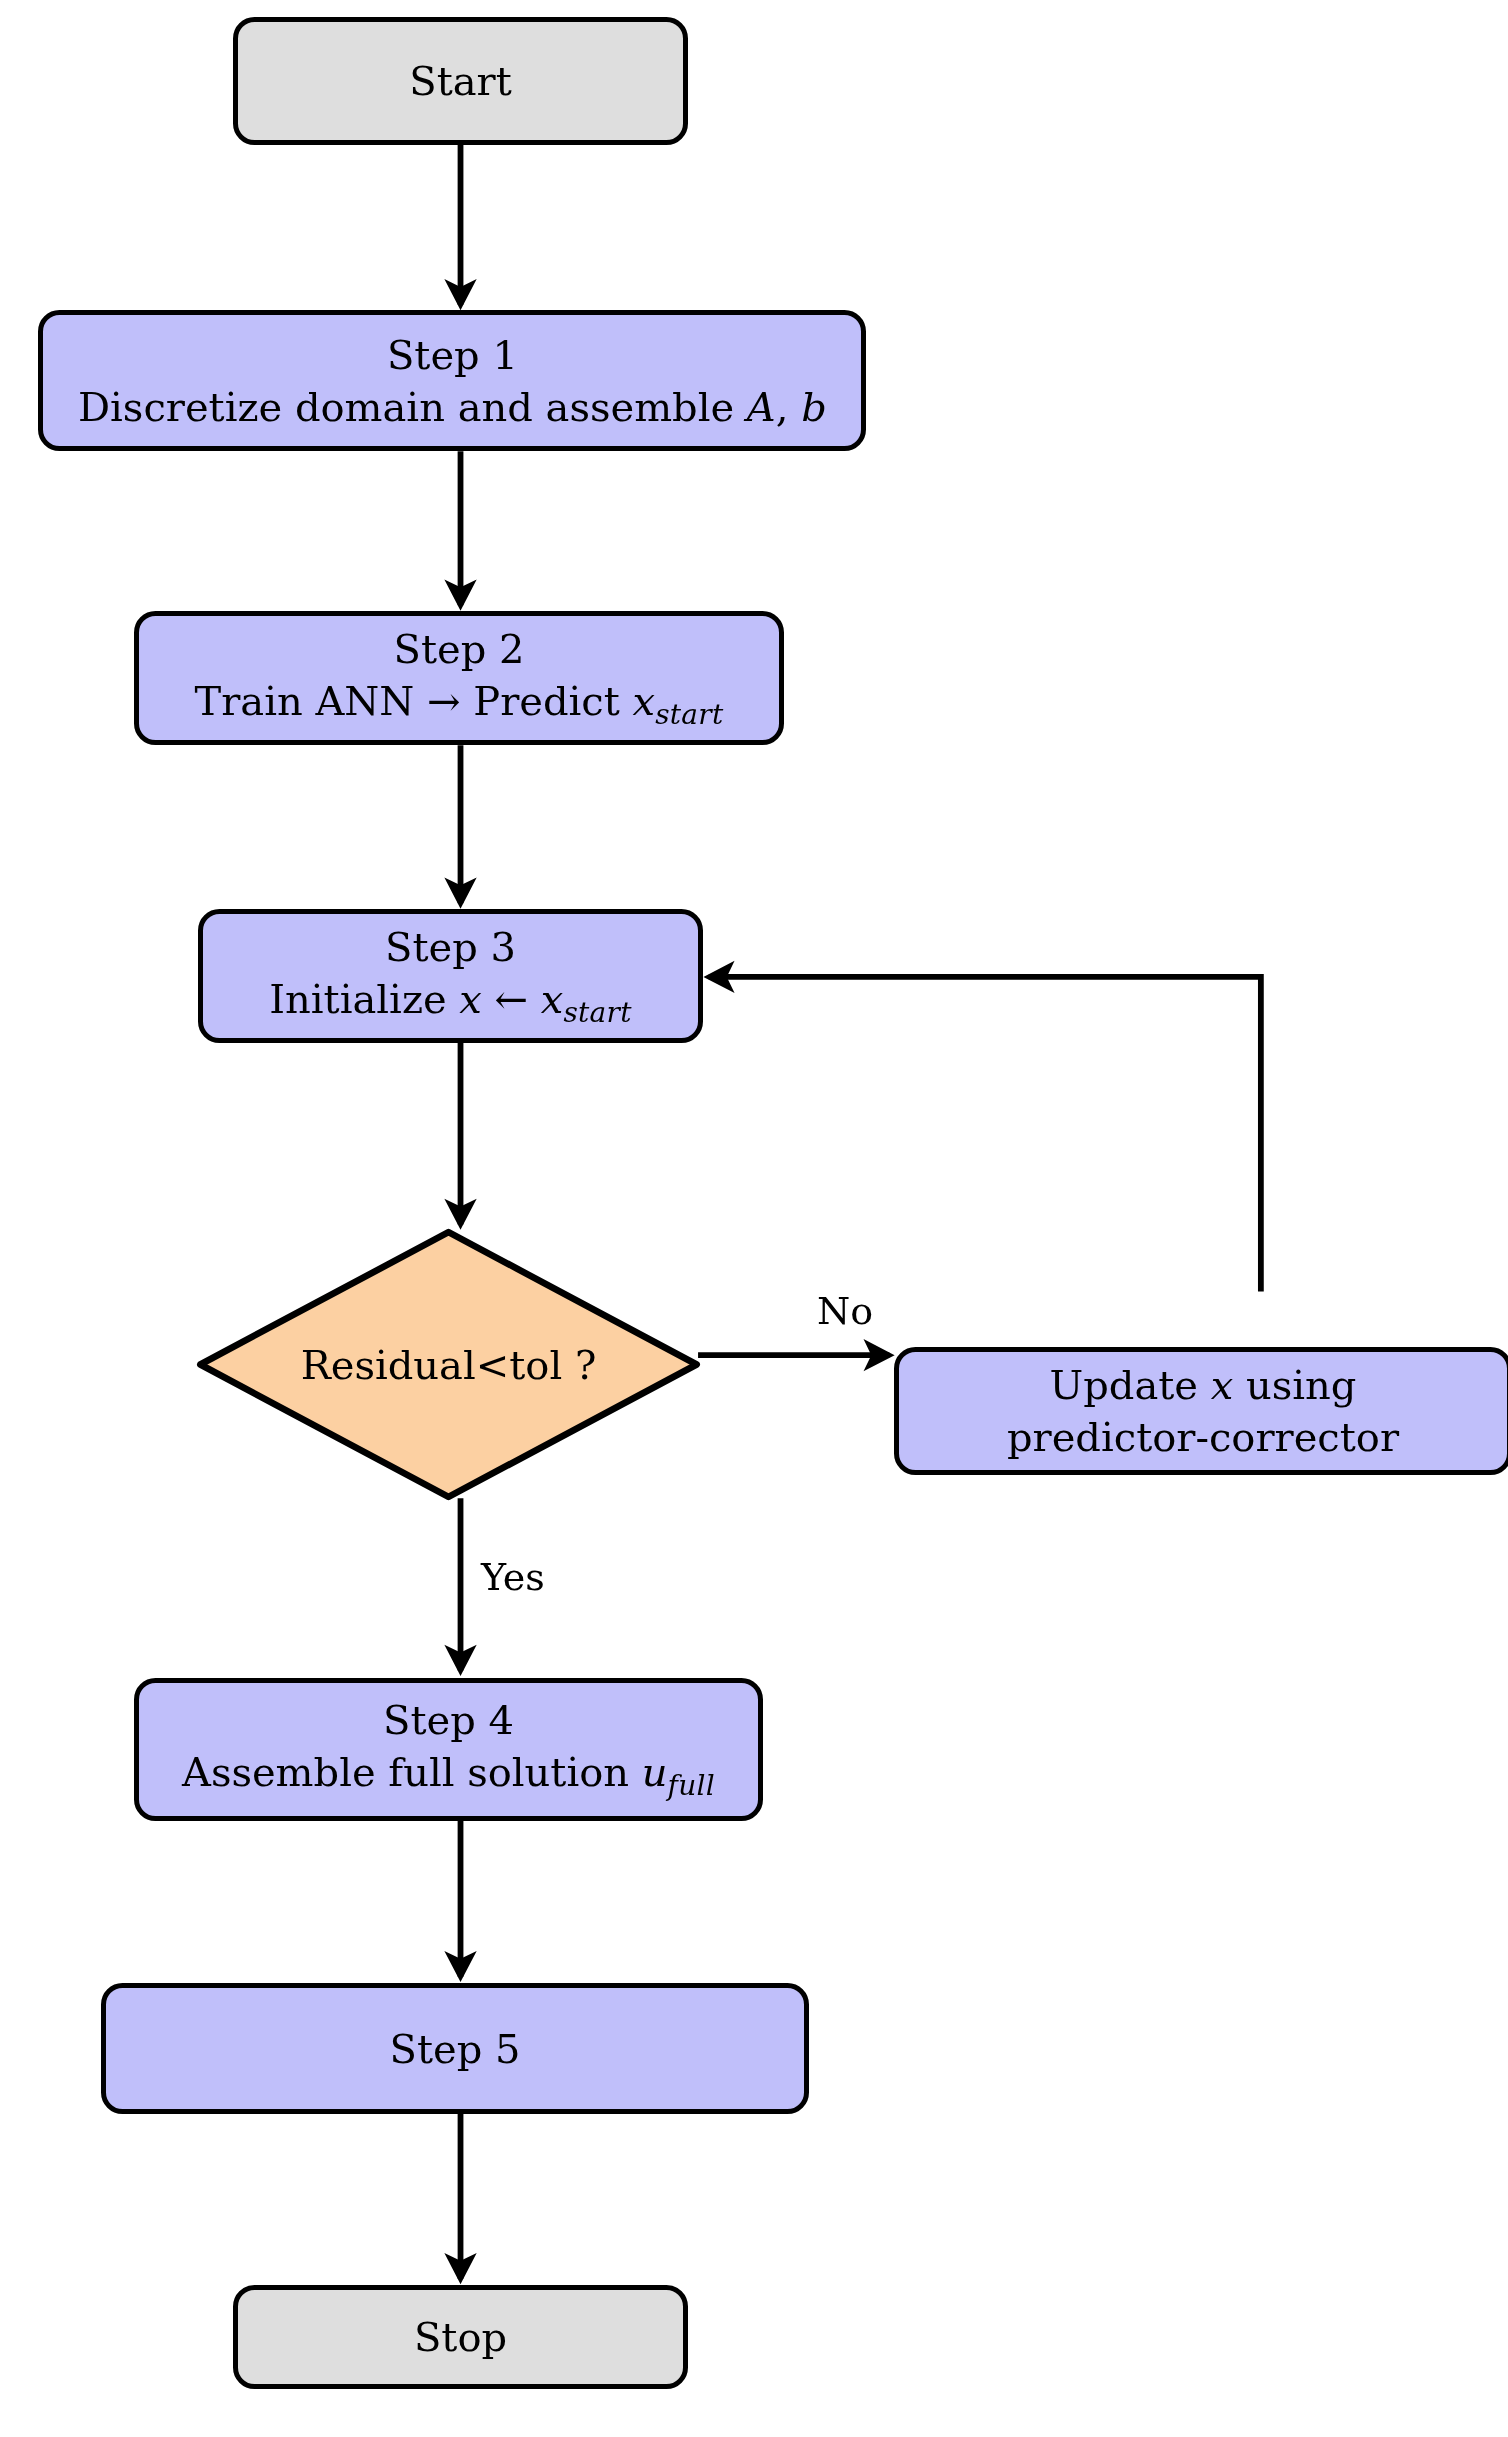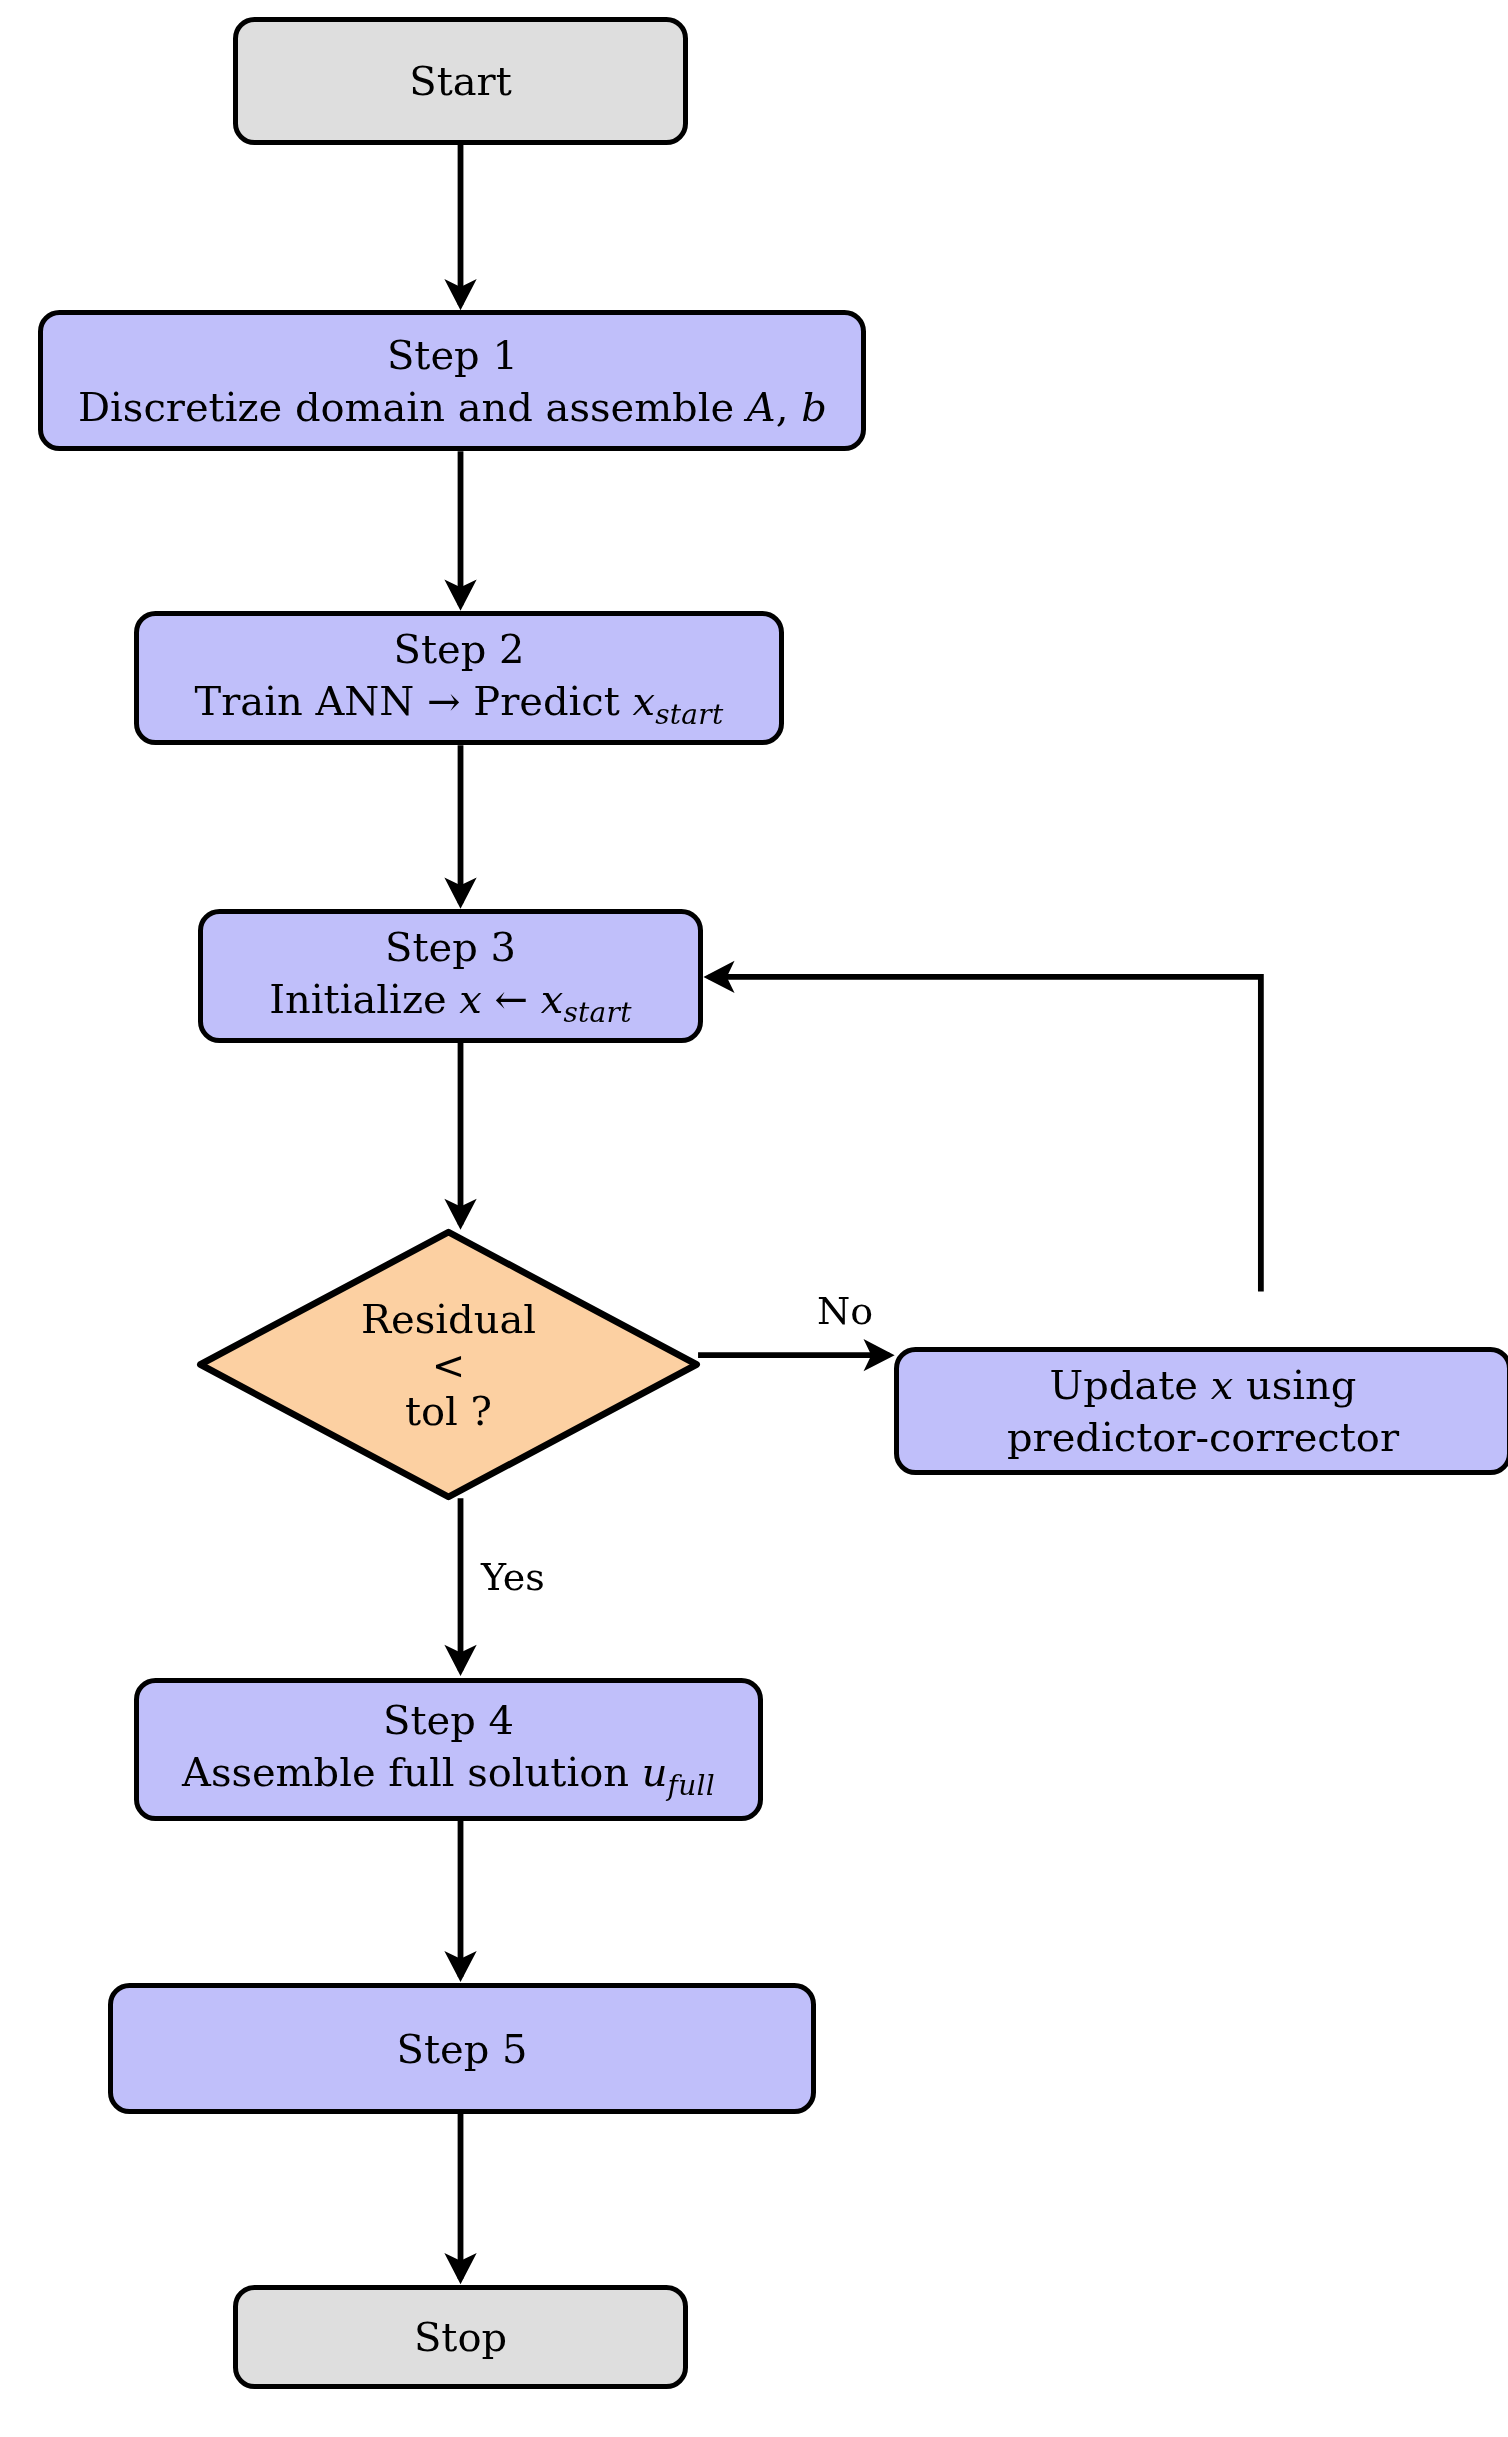--- a/index.html
+++ b/index.html
@@ -65,21 +65,20 @@
     left: 0;
     top: 0;
     width: 100%;
     height: 100%;
     display: flex;
     align-items: center;
     justify-content: center;
     font-size: 40px;
     color: #000000;
     white-space: nowrap;
-    flex-direction: column;
   }
   .edge-label {
     position: absolute;
     font-size: 38px;
     color: #000000;
     white-space: nowrap;
     z-index: 4;
   }
   .mi { font-style: italic; }
   .sub {
@@ -171,21 +170,21 @@
   <div class="node process" style="left:868px; top:1347px; width:618px; height:128px;">
     <span class="ln"><span>Update </span><span class="mi">x</span><span> using</span></span>
     <span class="ln">predictor-corrector</span>
   </div>
 
   <div class="node process" style="left:108px; top:1678px; width:629px; height:143px;">
     <span class="ln">Step 4</span>
     <span class="ln"><span>Assemble full solution </span><span class="mi">u</span><span class="sub">full</span></span>
   </div>
 
-  <div class="node process" style="left:82px; top:1983px; width:708px; height:131px;">
+  <div class="node process" style="left:75px; top:1983px; width:708px; height:131px;">
     <span class="ln">Step 5</span>
   </div>
 
   <div class="node terminal" style="left:207px; top:2285px; width:455px; height:104px;">
     <span class="ln">Stop</span>
   </div>
 
   <div class="edge-label" style="left:791px; top:1289px;">No</div>
 
   <div class="edge-label" style="left:455px; top:1555px;">Yes</div>

